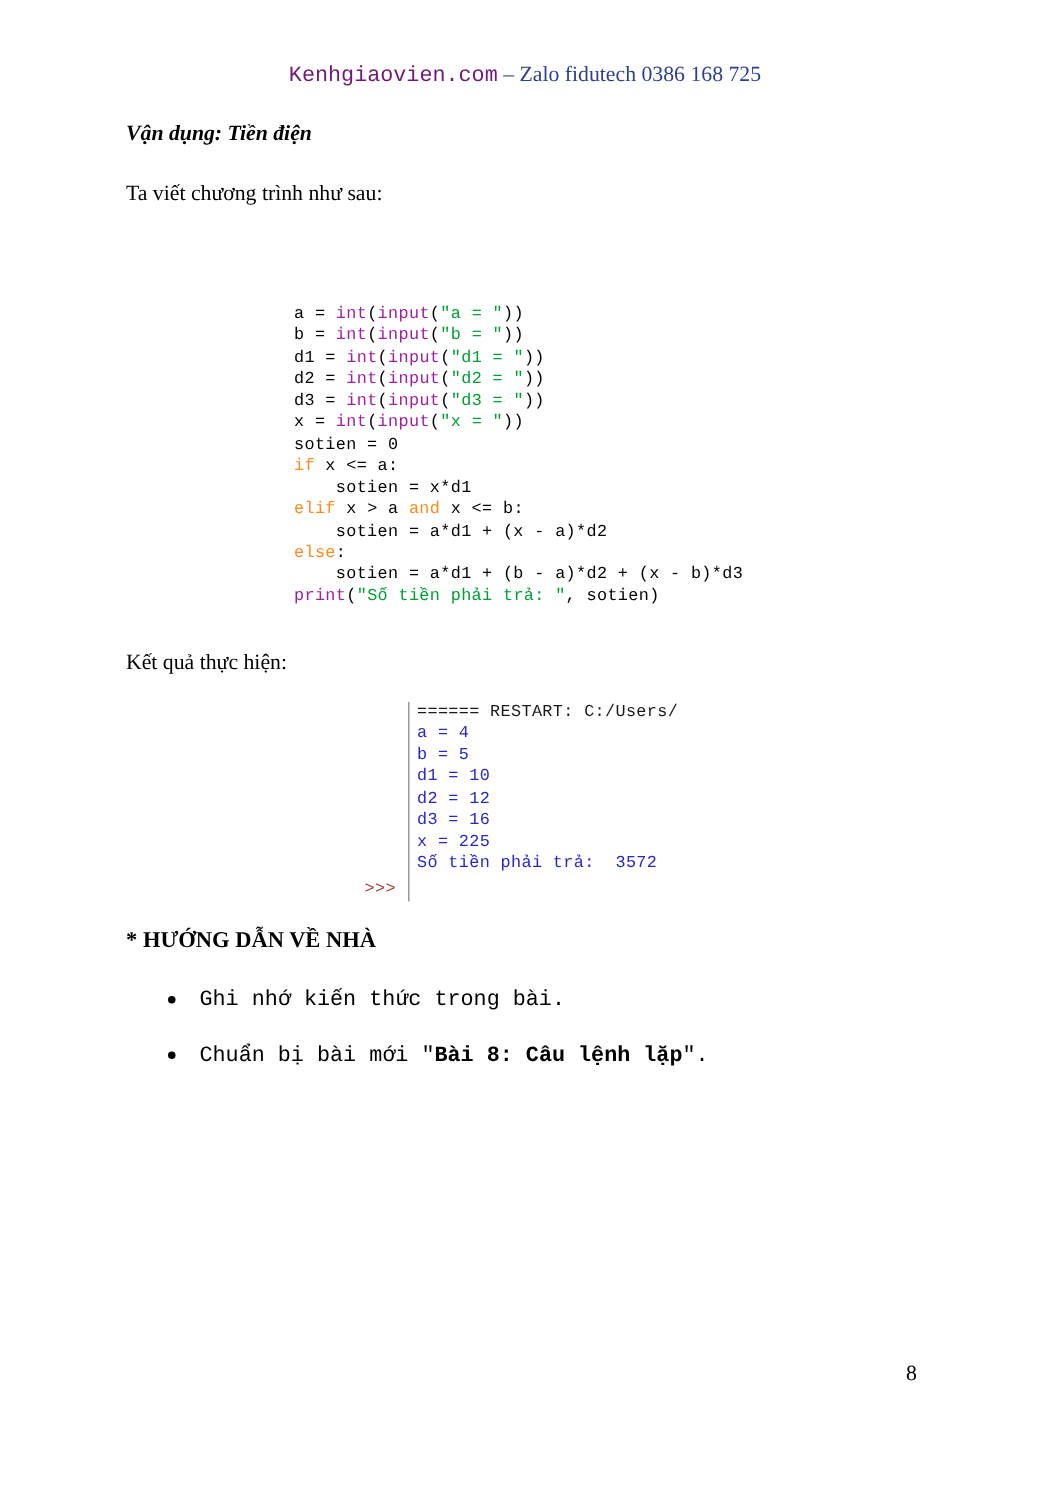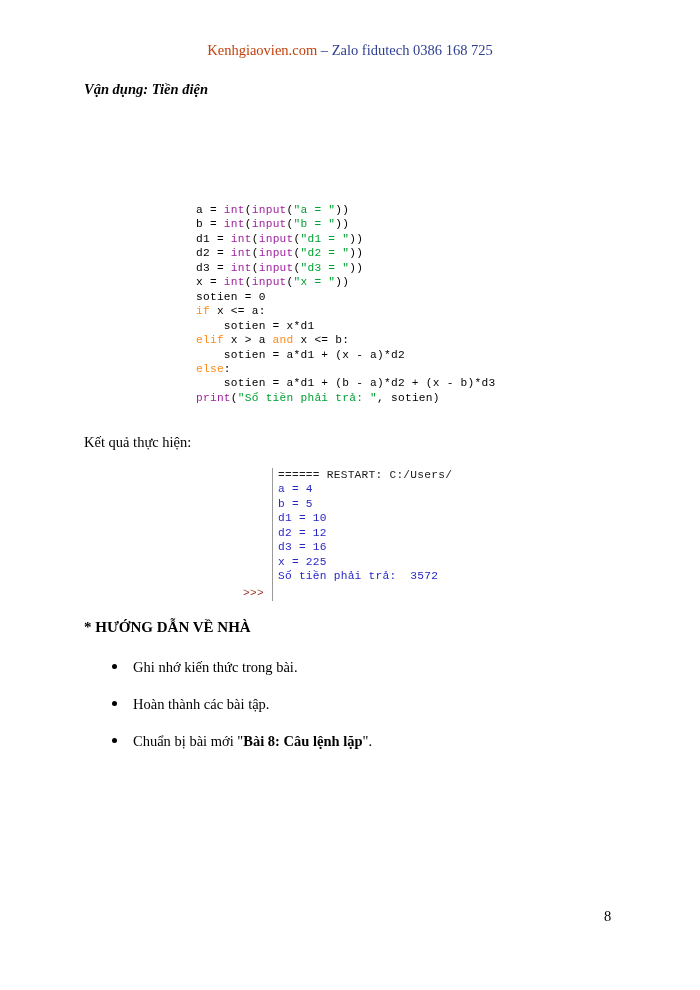--- a/index.html
+++ b/index.html
@@ -20,21 +20,21 @@
   .page-header {
     position: absolute;
     top: 40px;
     left: 0;
     width: 700px;
     text-align: center;
     font-size: 14.5px;
     line-height: 20px;
     white-space: nowrap;
   }
-  .hdr-site   { color: #c2410c; }
+  .hdr-site   { color: #701a75; font-family: Liberation Mono, monospace; }
   .hdr-dash   { color: #2f3f8f; }
   .hdr-zalo   { color: #2f3f8f; }
 
   
   .content {
     position: absolute;
     left: 84px;
     top: 80px;
     width: 532px;
   }
@@ -115,20 +115,21 @@
 
   
   .bullets {
     position: absolute;
     left: 112px;
     top: 658px;
     width: 480px;
     margin: 0;
     padding: 0;
     list-style: none;
+    font-family: Liberation Mono, monospace;
   }
   .bullets li {
     position: relative;
     padding-left: 21px;
     font-size: 14.5px;
     line-height: 19px;
     margin-bottom: 18px;
   }
   .bullets li .dot {
     position: absolute;
@@ -151,20 +152,21 @@
 </style>
 </head>
 <body>
 
 <div class="page-header">
   <span class="hdr-site">Kenhgiaovien.com</span><span class="hdr-dash"> – </span><span class="hdr-zalo">Zalo fidutech 0386 168 725</span>
 </div>
 
 <div class="content">
   <p class="para"><span class="bi">Vận dụng: Tiền điện</span></p>
+  <p class="para">Ta viết chương trình như sau:</p>
 </div>
 
 <div class="code-block"><span>a = <span class="tok-builtin">int</span>(<span class="tok-builtin">input</span>(<span class="tok-string">"a = "</span>))
 b = <span class="tok-builtin">int</span>(<span class="tok-builtin">input</span>(<span class="tok-string">"b = "</span>))
 d1 = <span class="tok-builtin">int</span>(<span class="tok-builtin">input</span>(<span class="tok-string">"d1 = "</span>))
 d2 = <span class="tok-builtin">int</span>(<span class="tok-builtin">input</span>(<span class="tok-string">"d2 = "</span>))
 d3 = <span class="tok-builtin">int</span>(<span class="tok-builtin">input</span>(<span class="tok-string">"d3 = "</span>))
 x = <span class="tok-builtin">int</span>(<span class="tok-builtin">input</span>(<span class="tok-string">"x = "</span>))
 sotien = 0
 <span class="tok-kw">if</span> x &lt;= a:
@@ -189,17 +191,16 @@
 <span>d2 = 12</span>
 <span>d3 = 16</span>
 <span>x = 225</span>
 <span>Số tiền phải trả:  3572</span></div>
 </div>
 
 <div class="section-head">* HƯỚNG DẪN VỀ NHÀ</div>
 
 <ul class="bullets">
     <li><span class="dot"></span><span>Ghi nhớ kiến thức trong bài.</span></li>
-    <li><span class="dot"></span><span>Hoàn thành các bài tập.</span></li>
     <li><span class="dot"></span><span>Chuẩn bị bài mới "</span><span class="bold">Bài 8: Câu lệnh lặp</span><span>".</span></li>
   </ul>
 
 <div class="page-number">8</div>
 
 </body></html>

